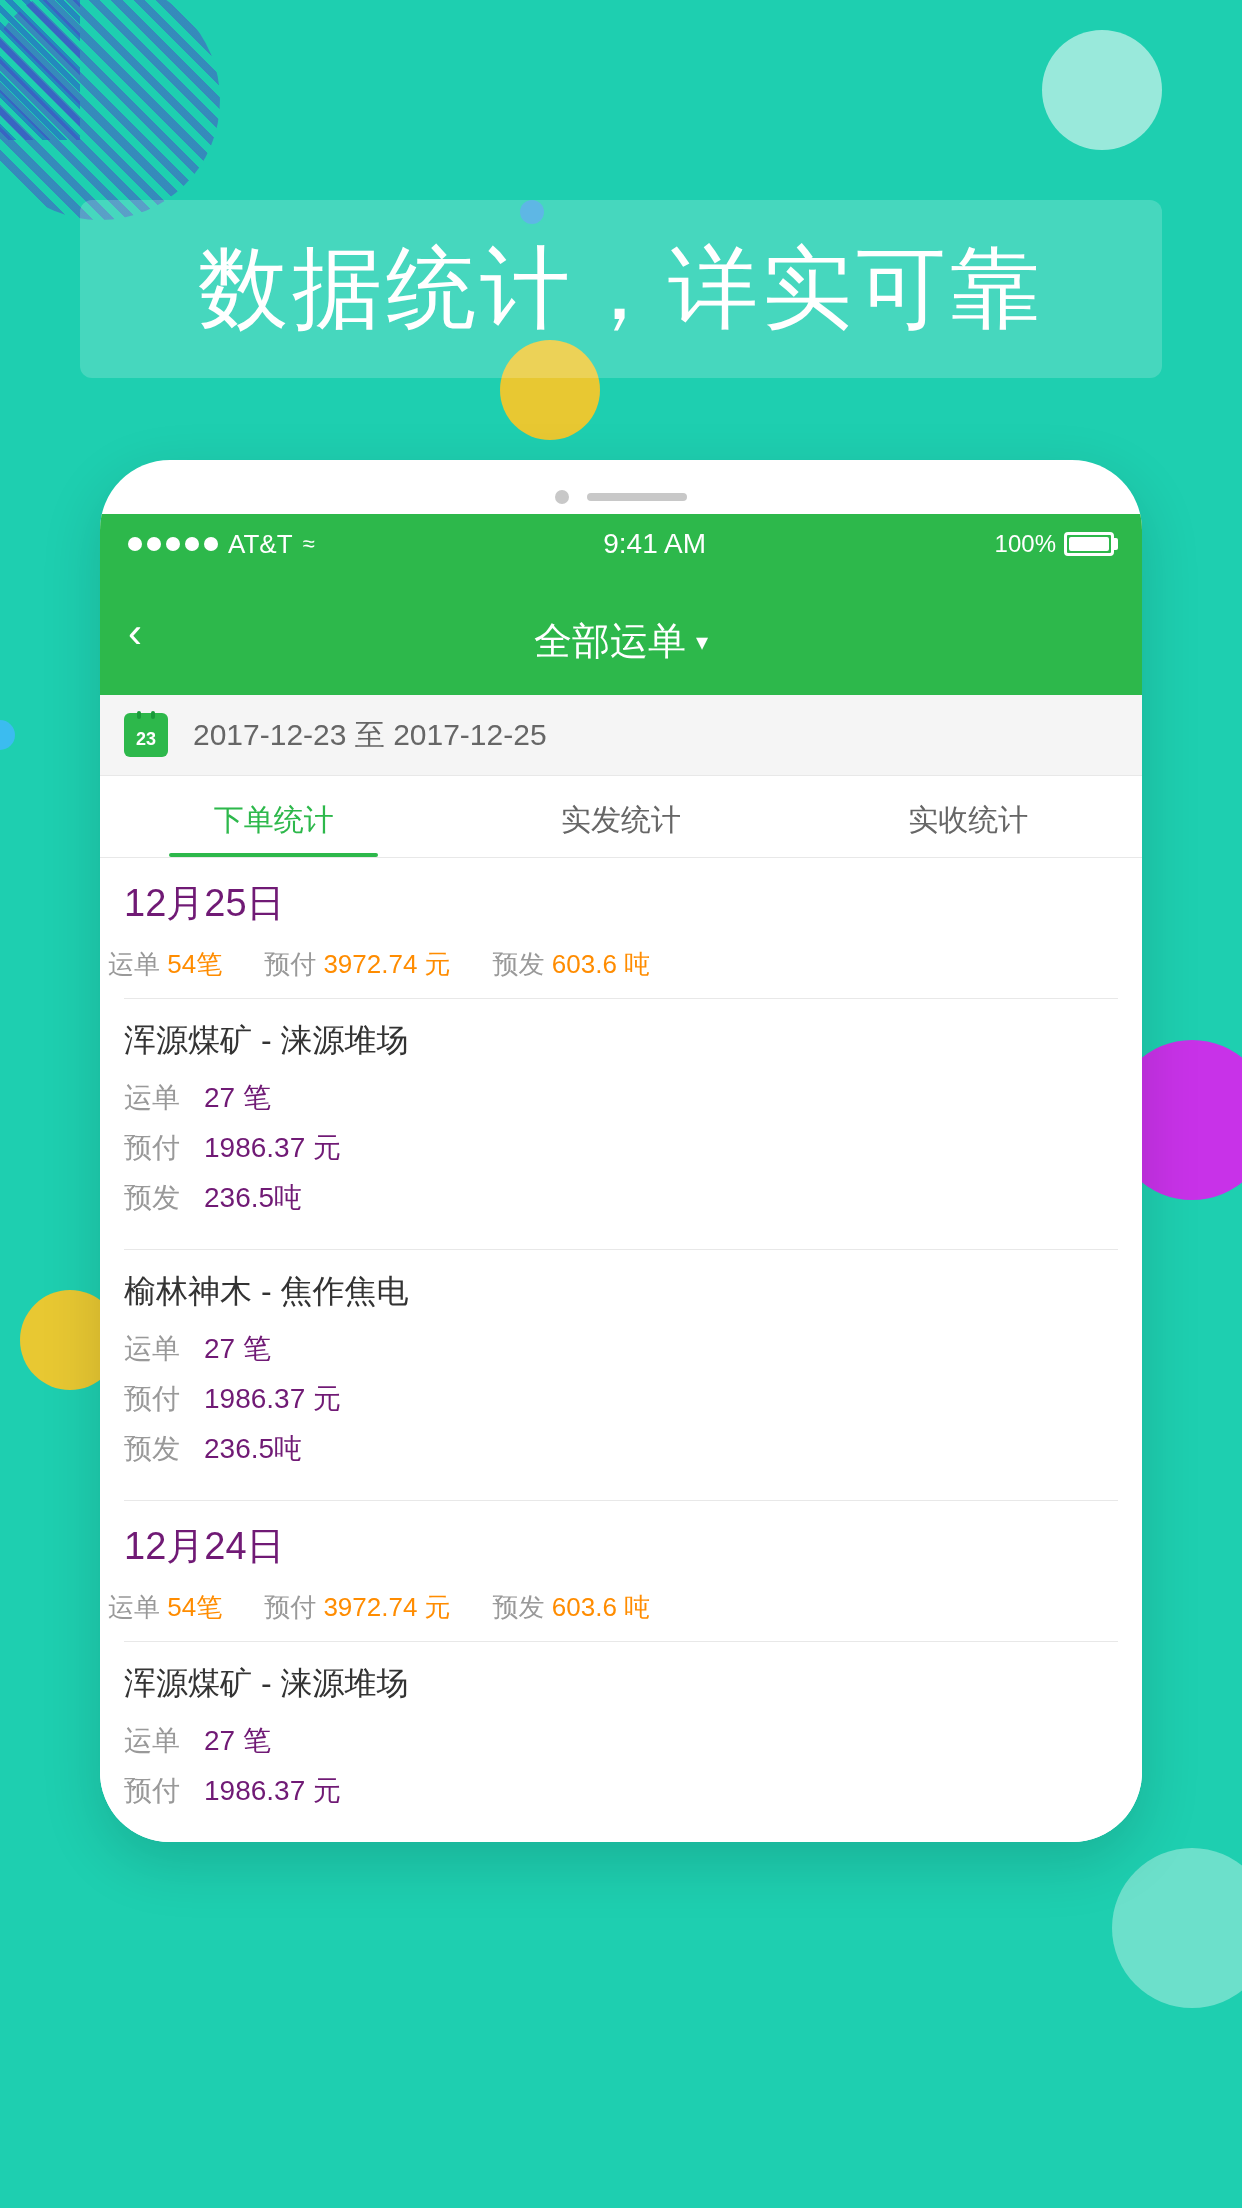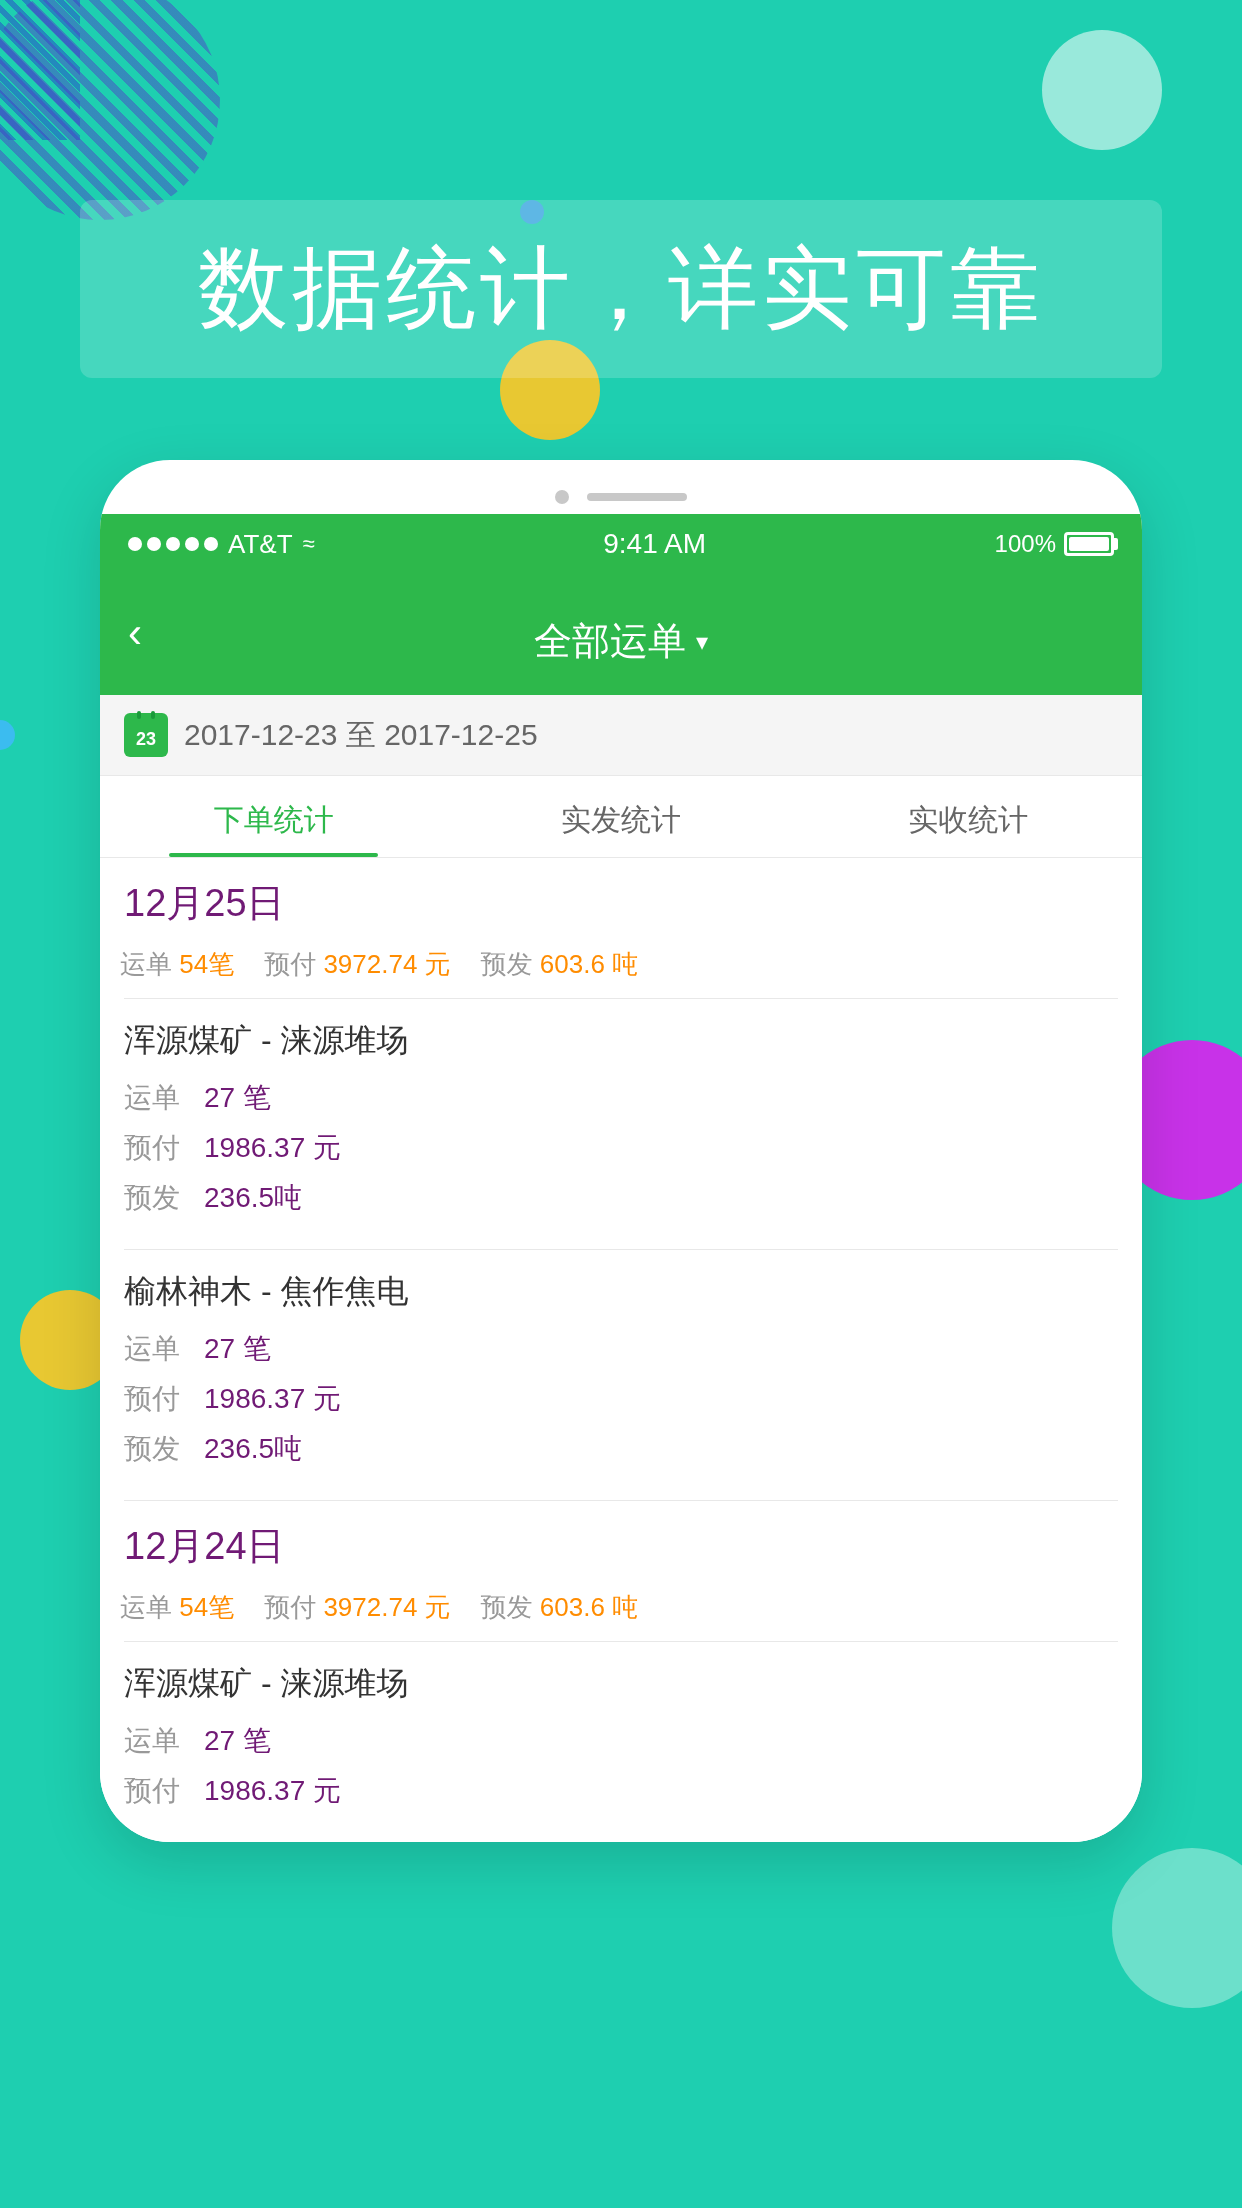--- a/index.html
+++ b/index.html
@@ -247,21 +247,21 @@
     .nav-arrow {
       font-size: 24px;
     }
 
     
     .date-bar {
       background: #f5f5f5;
       display: flex;
       align-items: center;
       padding: 18px 24px;
-      gap: 16px;
+      gap: 25px;
       border-bottom: 1px solid #e8e8e8;
     }
     .calendar-icon {
       width: 44px;
       height: 44px;
       background: #2db84b;
       border-radius: 6px;
       display: flex;
       align-items: center;
       justify-content: center;
@@ -333,22 +333,22 @@
       background: white;
     }
     .date-header-title {
       font-size: 38px;
       color: #701a75;
       font-weight: 400;
     }
     .date-summary {
       display: flex;
       align-items: center;
-      padding: 10px 20px 16px;
-      gap: 0;
+      padding: 10px 8px 16px;
+      gap: 12px;
     }
     .summary-item {
       font-size: 26px;
       color: #999;
       margin-right: 30px;
     }
     .summary-item span {
       color: #ff8c00;
     }
     .divider {

